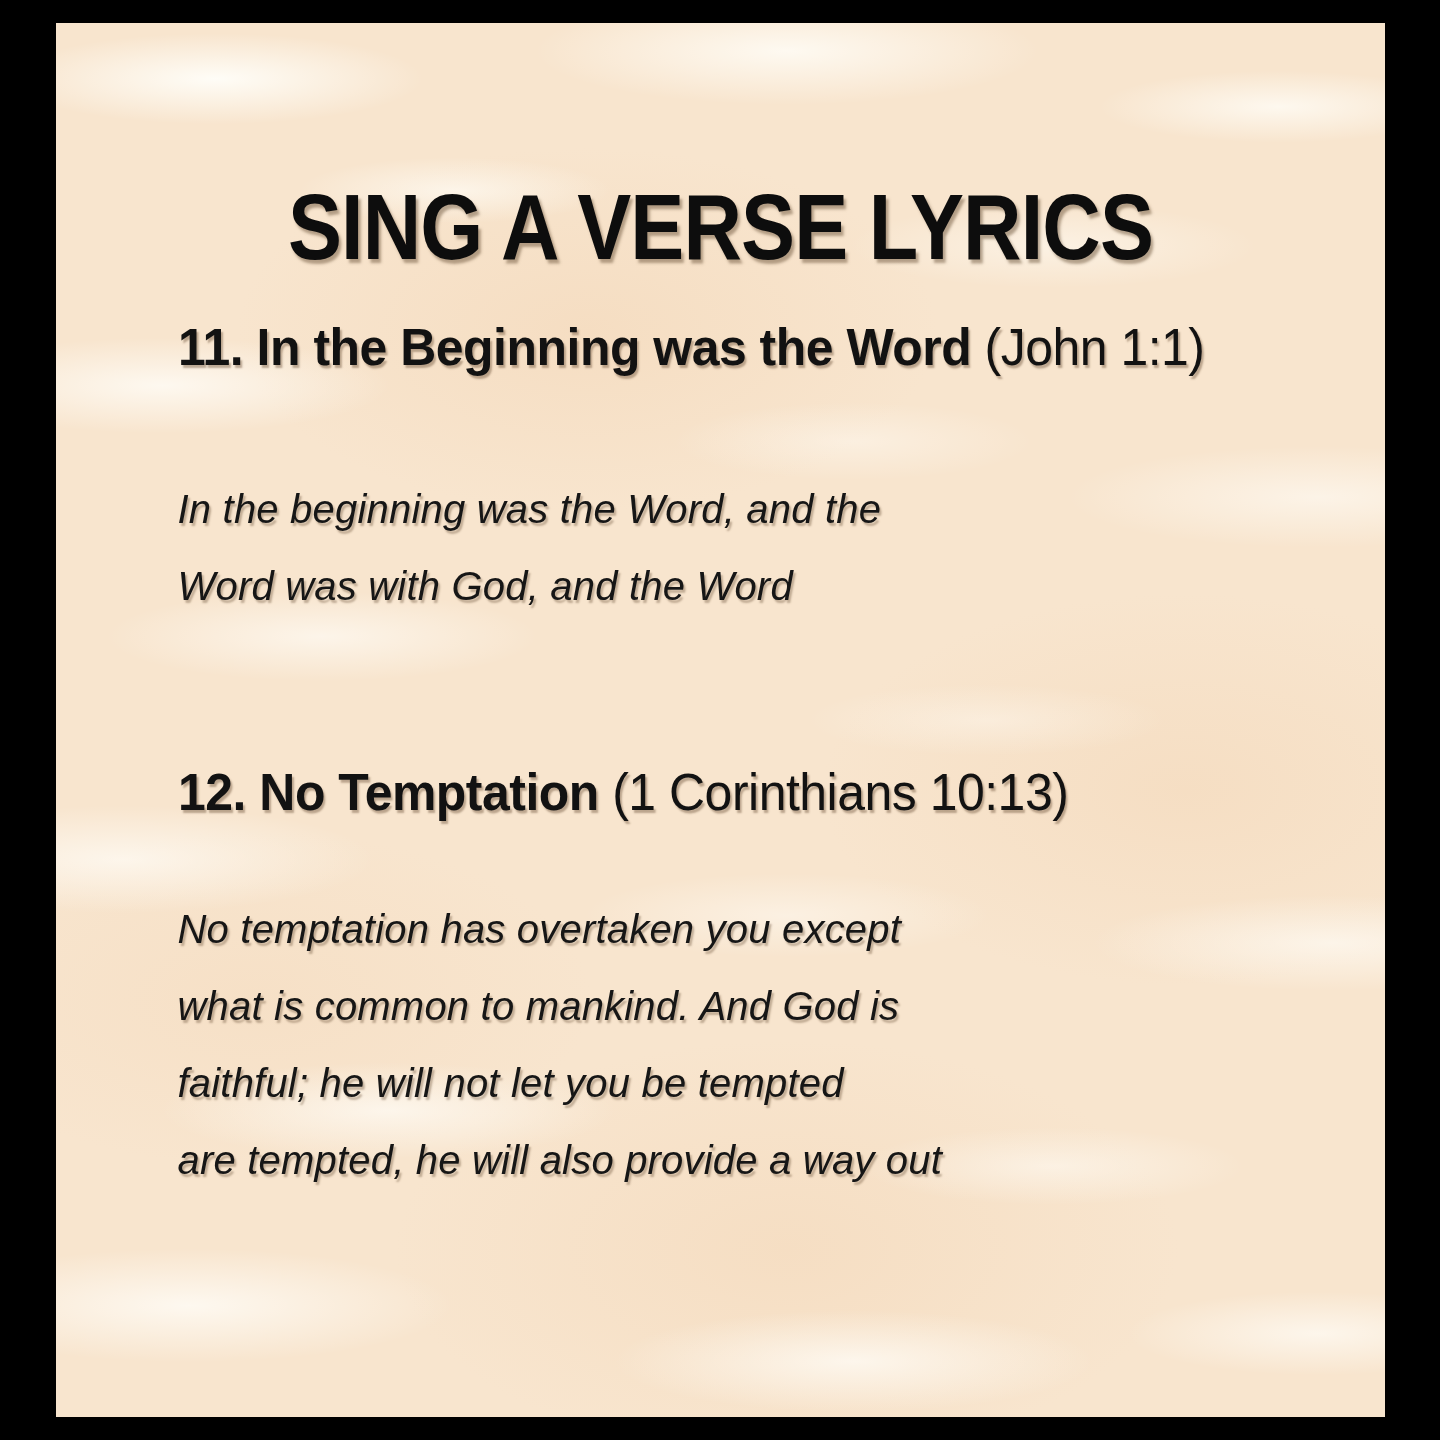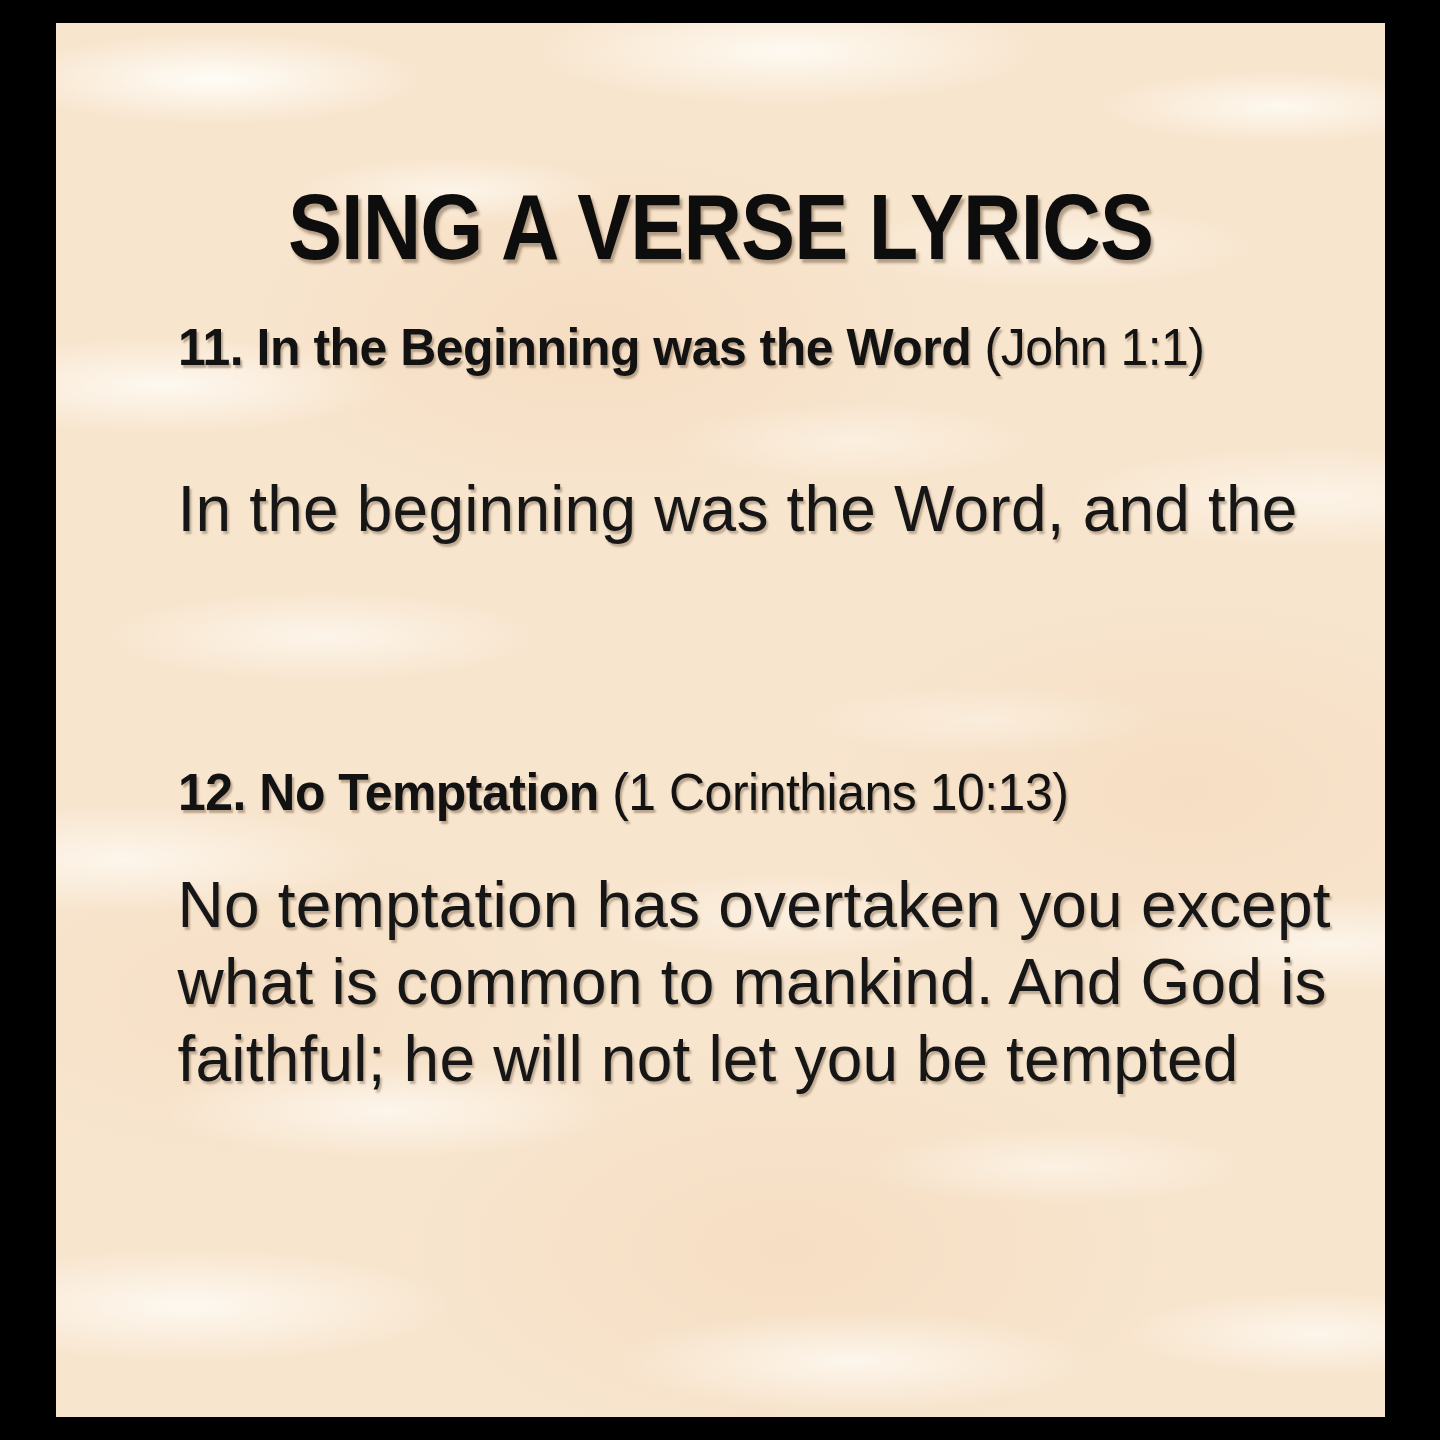--- a/index.html
+++ b/index.html
@@ -76,55 +76,58 @@
     transform-origin: 0 0;
     text-shadow: 2px 3px 2px rgba(110, 85, 60, 0.45);
     white-space: nowrap;
   }
   .entry-heading .ref {
     font-weight: 400;
   }
   .verse {
     position: absolute;
     left: 122px;
-    font-size: 64px;
+    font-size: 40px;
+    font-style: italic;
     font-weight: 400;
     line-height: 77px;
     letter-spacing: 0.2px;
     color: #161616;
     text-shadow: 2px 3px 2px rgba(110, 85, 60, 0.4);
   }
   .verse .line {
     white-space: pre;
   }
   .heading-11 { top: 295px; }
   .verse-1   { top: 448px; }
   .heading-12 { top: 740px; }
-  .verse-2   { top: 844px; }
+  .verse-2   { top: 868px; }
 </style>
 </head>
 <body>
 
 <div class="canvas">
   <div class="page">
 
     <h1 class="title">SING A VERSE LYRICS</h1>
 
     <div class="entry-heading heading-11">
       <span>11. In the Beginning was the Word</span><span>&nbsp;</span><span class="ref">(John 1:1)</span>
     </div>
 
     <div class="verse verse-1">
       <div class="line">In the beginning was the Word, and the</div>
+      <div class="line">Word was with God, and the Word</div>
     </div>
 
     <div class="entry-heading heading-12">
       <span>12. No Temptation</span><span>&nbsp;</span><span class="ref">(1 Corinthians 10:13)</span>
     </div>
 
     <div class="verse verse-2">
       <div class="line">No temptation has overtaken you except</div>
       <div class="line">what is common to mankind. And God is</div>
       <div class="line">faithful; he will not let you be tempted</div>
+      <div class="line">are tempted, he will also provide a way out</div>
     </div>
 
   </div>
 </div>
 
 </body></html>

